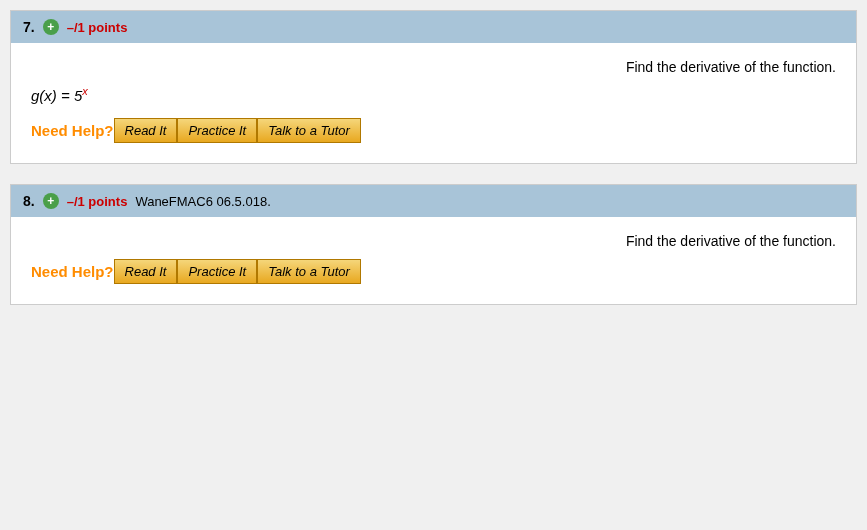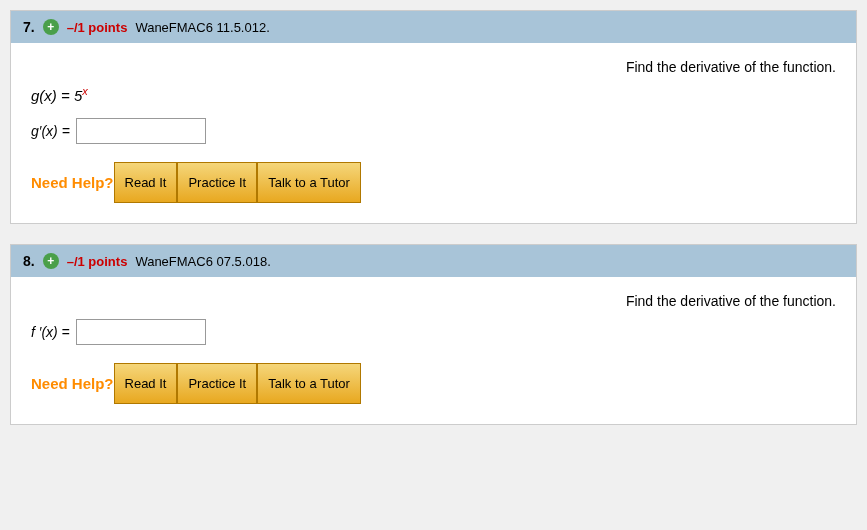--- a/index.html
+++ b/index.html
@@ -89,74 +89,66 @@
       align-items: center;
     }
     .need-help-label {
       color: #ff8c00;
       font-weight: bold;
       font-size: 15px;
     }
     .help-btn {
       background: linear-gradient(to bottom, #f5d67a, #e8a820);
       border: 1px solid #b07800;
-      padding: 12px 10px;
+      padding: 4px 10px;
       font-size: 13px;
       cursor: pointer;
       color: #000;
       font-weight: normal;
+      font-style: italic;
     }
     .math-red {
       color: #cc0000;
     }
     .math-inline {
       font-style: italic;
     }
   </style>
 </head>
 <body>
 
 <div class="question-block">
   <div class="question-header">
     <span class="question-number">7.</span>
     <span class="plus-icon">+</span>
     <span class="points-text">–/1 points</span>
-    <span class="ref-text">WaneFMAC6 11.5.012.</span>
   </div>
   <div class="question-body">
     <div class="question-instruction">Find the derivative of the function.</div>
     <div class="math-function">
       <span class="math-inline">g(x) = 5<sup class="math-red">x</sup></span>
-    </div>
-    <div class="answer-row">
-      <span class="answer-label math-inline">g′(x) =</span>
-      <input class="answer-input" type="text" value="" style="">
     </div>
     <div class="need-help-row">
       <span class="need-help-label">Need Help?</span>
       <button class="help-btn">Read It</button>
       <button class="help-btn">Practice It</button>
       <button class="help-btn">Talk to a Tutor</button>
     </div>
   </div>
 </div>
 
 <div class="question-block">
   <div class="question-header">
     <span class="question-number">8.</span>
     <span class="plus-icon">+</span>
     <span class="points-text">–/1 points</span>
-    <span class="ref-text">WaneFMAC6 07.5.018.</span>
+    <span class="ref-text">WaneFMAC6 06.5.018.</span>
   </div>
   <div class="question-body">
     <div class="question-instruction">Find the derivative of the function.</div>
-    <div class="answer-row">
-      <span class="answer-label math-inline">f ′(x) =</span>
-      <input class="answer-input" type="text" value="" style="">
-    </div>
     <div class="need-help-row">
       <span class="need-help-label">Need Help?</span>
       <button class="help-btn">Read It</button>
       <button class="help-btn">Practice It</button>
       <button class="help-btn">Talk to a Tutor</button>
     </div>
   </div>
 </div>
 
 </body></html>

